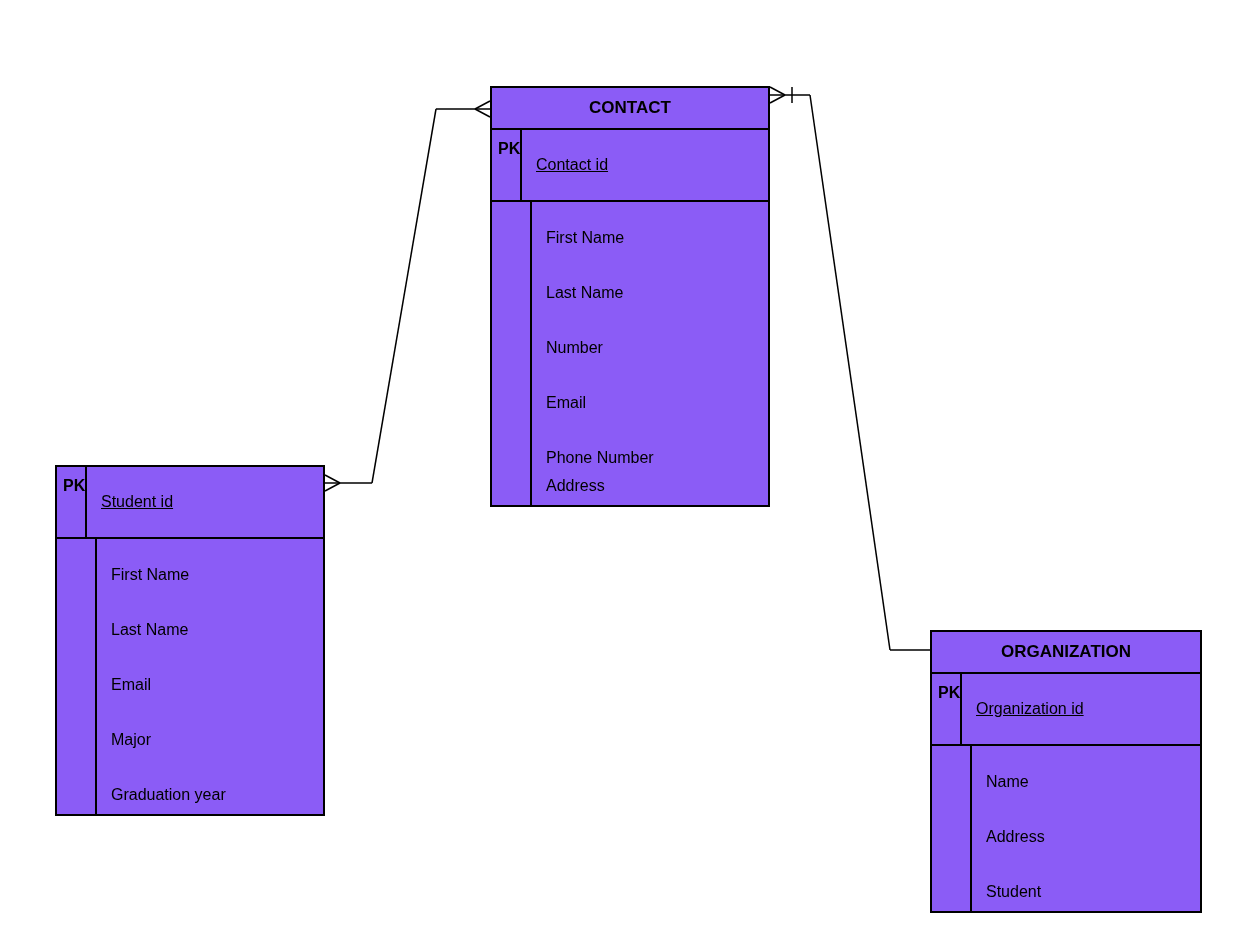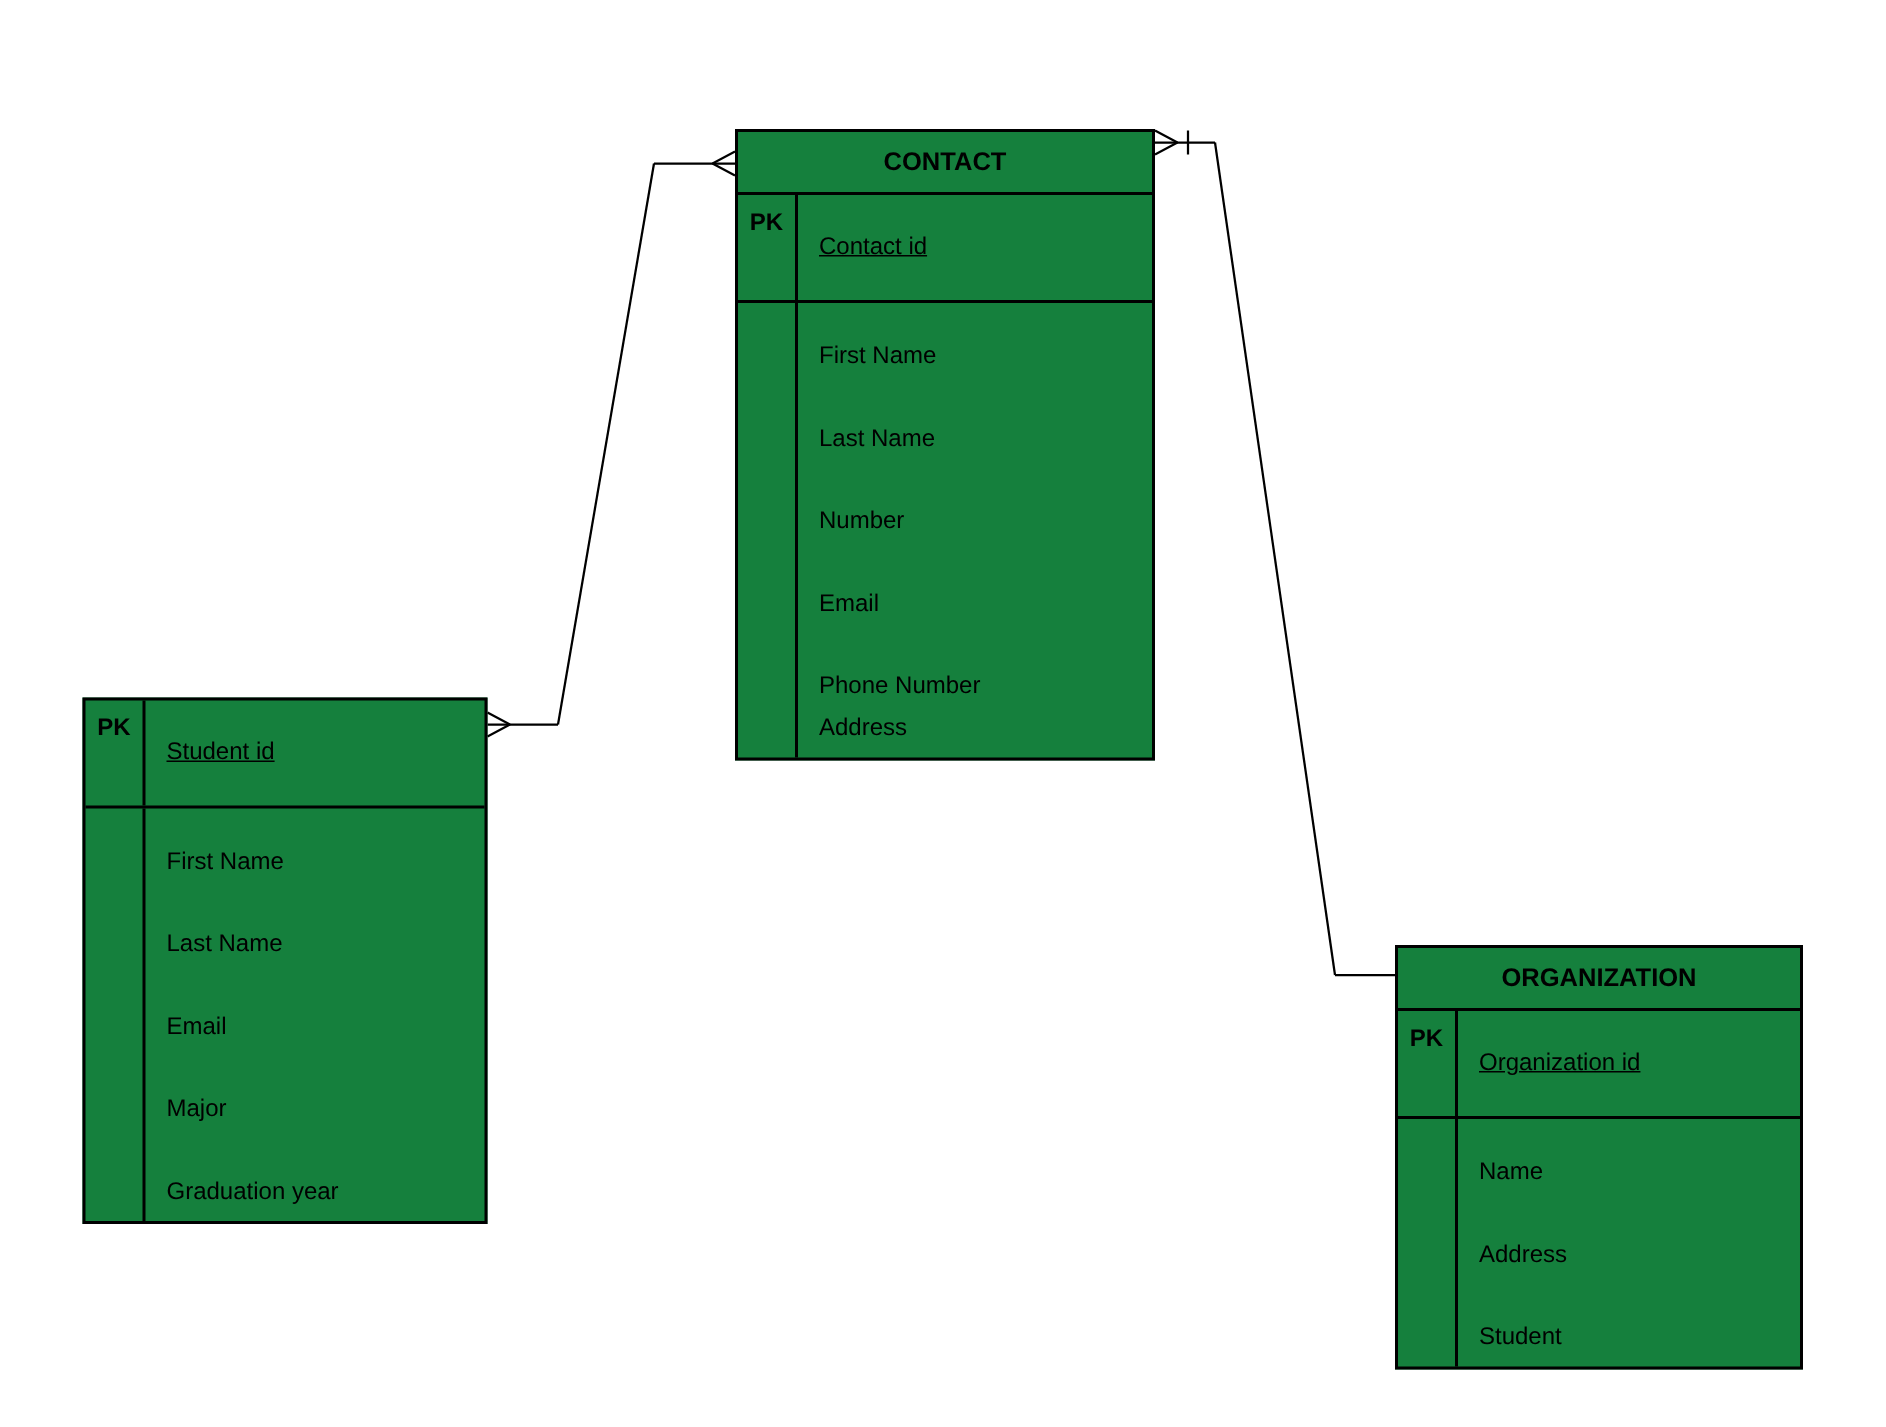--- a/index.html
+++ b/index.html
@@ -6,35 +6,35 @@
     body {
       font-family: Arial, Helvetica, sans-serif;
       background: #ffffff;
       width: 1257px;
       height: 951px;
       position: relative;
     }
     .entity {
       position: absolute;
       border: 2px solid #000;
-      background: #15803d;
+      background: #8b5cf6;
     }
     .entity-header {
       text-align: center;
       font-weight: bold;
       padding: 10px 8px;
       border-bottom: 2px solid #000;
       font-size: 17px;
     }
     .pk-row {
       display: flex;
       border-bottom: 2px solid #000;
     }
     .pk-label {
-      width: 40px;
+      width: 30px;
       border-right: 2px solid #000;
       font-weight: bold;
       padding: 10px 6px;
       text-align: center;
       font-size: 16px;
     }
     .pk-value {
       flex: 1;
       padding: 26px 14px;
       text-decoration: underline;

